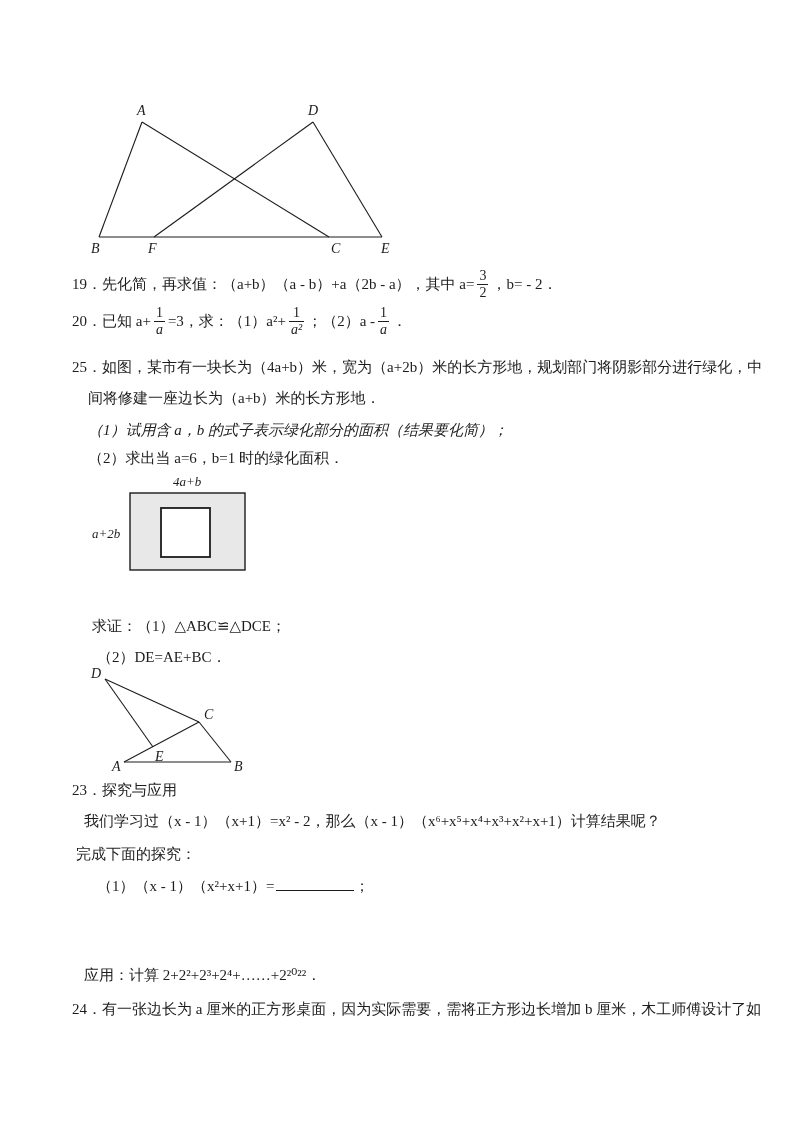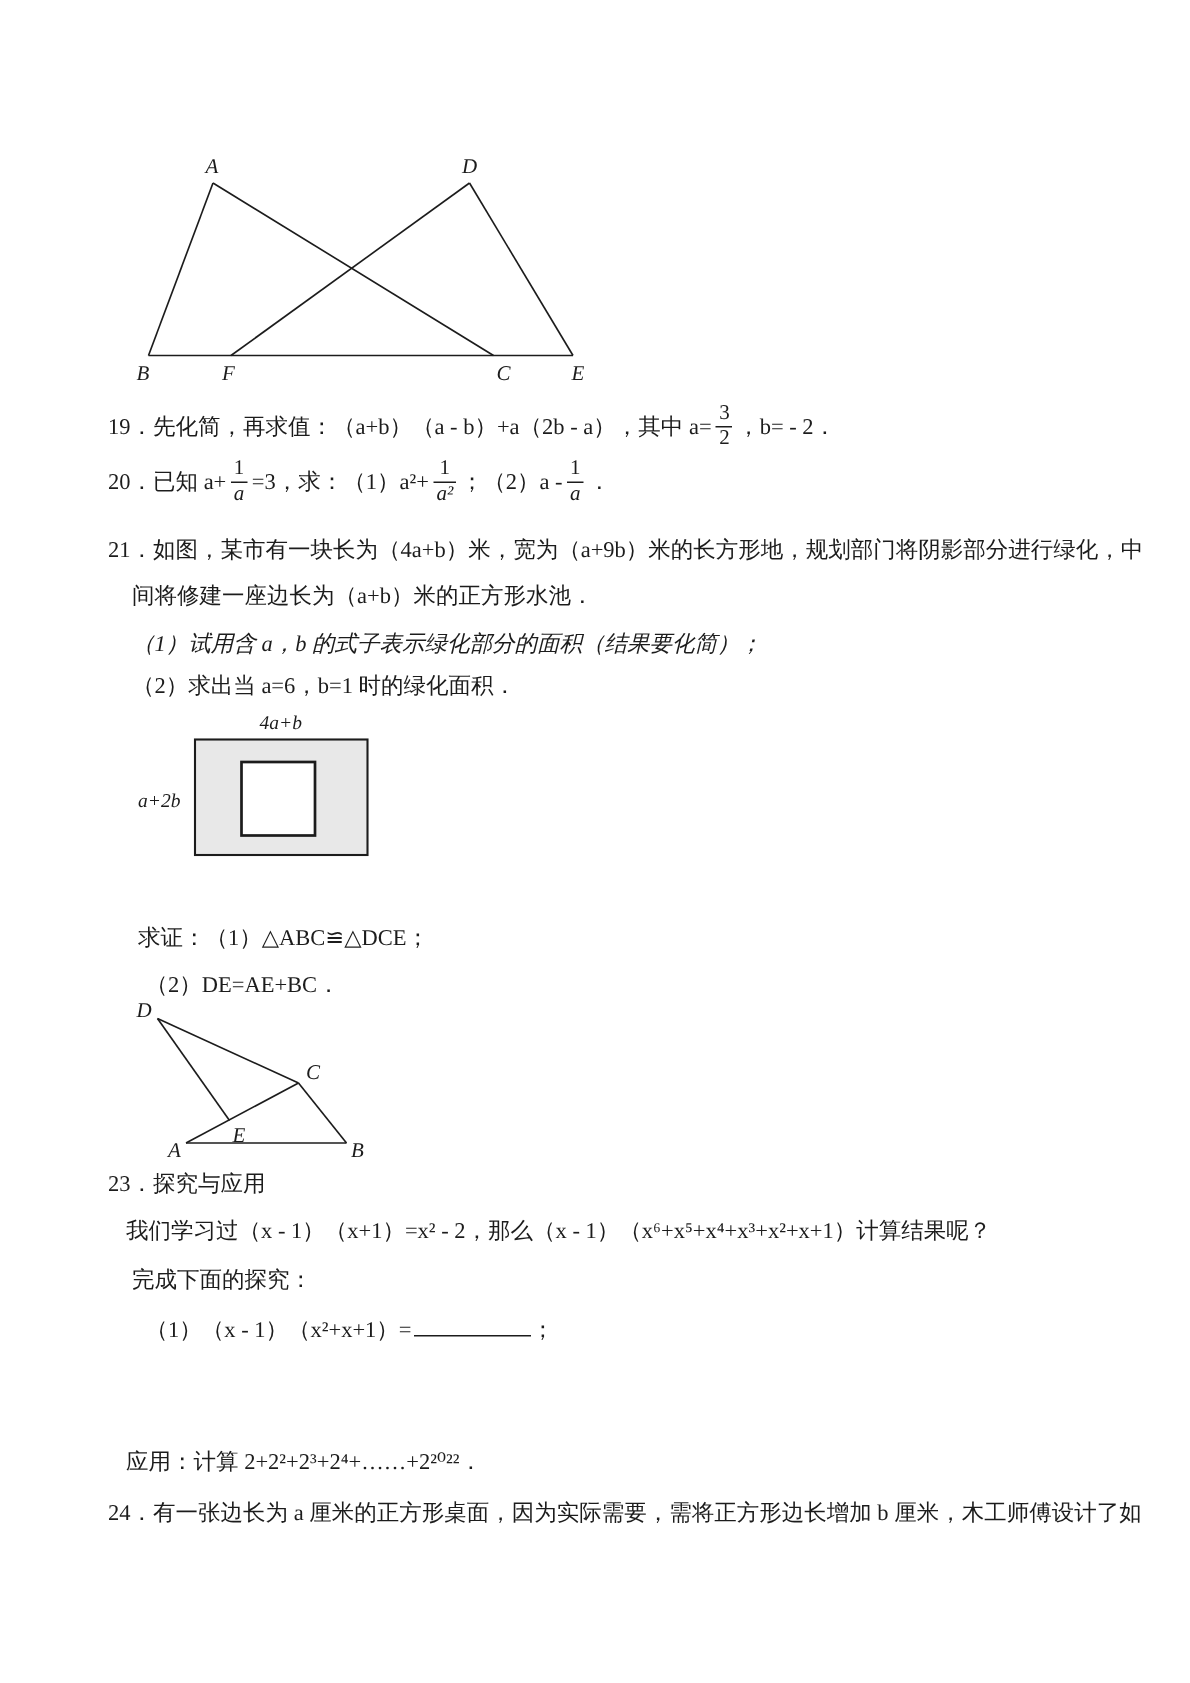--- a/index.html
+++ b/index.html
@@ -94,22 +94,22 @@
       <span class="den it">a²</span>
     </span>
     <span>；（2）a - </span>
     <span class="frac">
       <span class="num">1</span>
       <span class="den it">a</span>
     </span>
     <span>．</span>
   </div>
 
-  <div class="line" style="left:72px;top:358px;">21．如图，某市有一块长为（4a+b）米，宽为（a+9b）米的长方形地，规划部门将阴影部分进行绿化，中</div>
-  <div class="line" style="left:88px;top:389px;">间将修建一座边长为（a+b）米的正方形水池．</div>
+  <div class="line" style="left:72px;top:358px;">25．如图，某市有一块长为（4a+b）米，宽为（a+2b）米的长方形地，规划部门将阴影部分进行绿化，中</div>
+  <div class="line" style="left:88px;top:389px;">间将修建一座边长为（a+b）米的长方形地．</div>
   <div class="line" style="left:88px;top:421px;font-style:italic;">（1）试用含 a，b 的式子表示绿化部分的面积（结果要化简）；</div>
   <div class="line" style="left:88px;top:449px;">（2）求出当 a=6，b=1 时的绿化面积．</div>
 
   <svg class="fig" style="left:88px;top:470px;" width="180" height="110">
     <rect x="42" y="23" width="115" height="77" fill="#e8e8e8" stroke="#1c1c1c" stroke-width="1.4"></rect>
     <rect x="73" y="38" width="49" height="49" fill="#ffffff" stroke="#1c1c1c" stroke-width="1.8"></rect>
     <text x="85" y="16" class="flabel">4a+b</text>
     <text x="4" y="68" class="flabel">a+2b</text>
   </svg>
 
@@ -124,21 +124,21 @@
     <line x1="114" y1="60" x2="146" y2="100"></line>
     <text x="6" y="16">D</text>
     <text x="119" y="57">C</text>
     <text x="70" y="99">E</text>
     <text x="27" y="109">A</text>
     <text x="149" y="109">B</text>
   </svg>
 
   <div class="line" style="left:72px;top:781px;">23．探究与应用</div>
   <div class="line" style="left:84px;top:812px;">我们学习过（x - 1）（x+1）=x² - 2，那么（x - 1）（x⁶+x⁵+x⁴+x³+x²+x+1）计算结果呢？</div>
-  <div class="line" style="left:88px;top:845px;">完成下面的探究：</div>
+  <div class="line" style="left:76px;top:845px;">完成下面的探究：</div>
 
   <div class="line" style="left:97px;top:874px;">
     <span>（1）（x - 1）（x²+x+1）=</span><span class="blank"></span><span>；</span>
   </div>
 
   <div class="line" style="left:84px;top:966px;">应用：计算 2+2²+2³+2⁴+……+2²⁰²²．</div>
 
   <div class="line" style="left:72px;top:1000px;">24．有一张边长为 a 厘米的正方形桌面，因为实际需要，需将正方形边长增加 b 厘米，木工师傅设计了如</div>
 
 </div>

